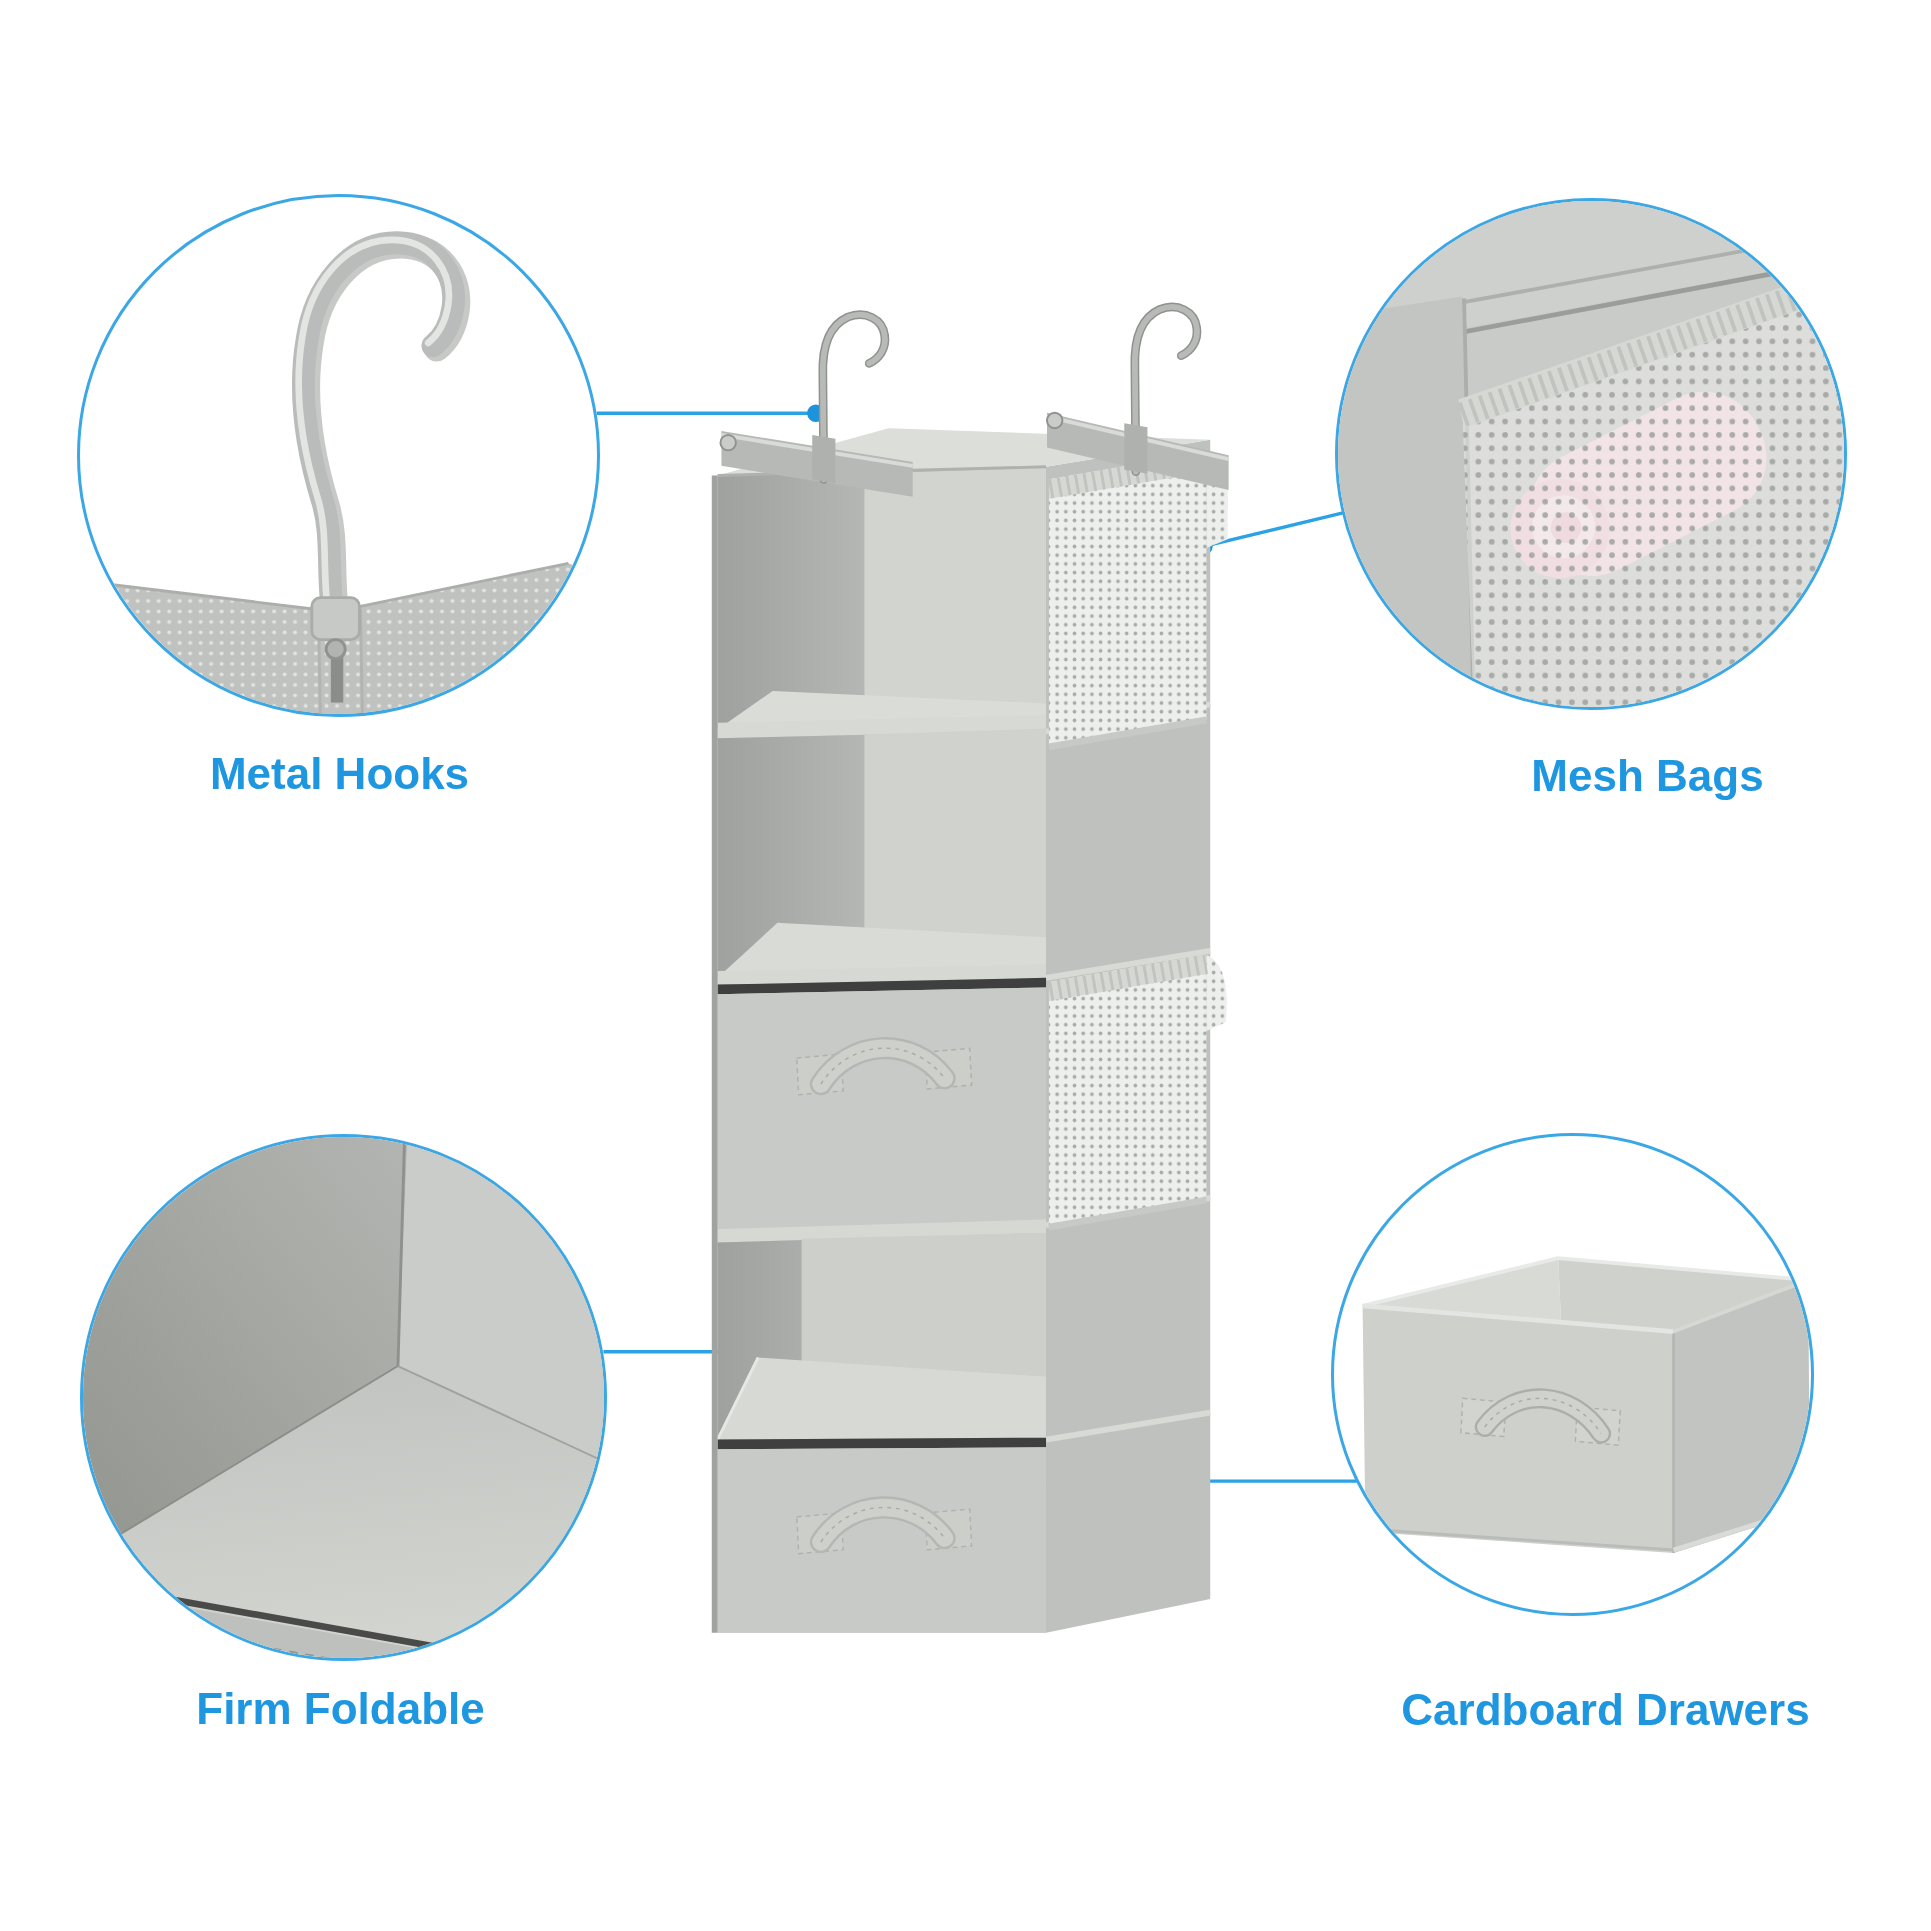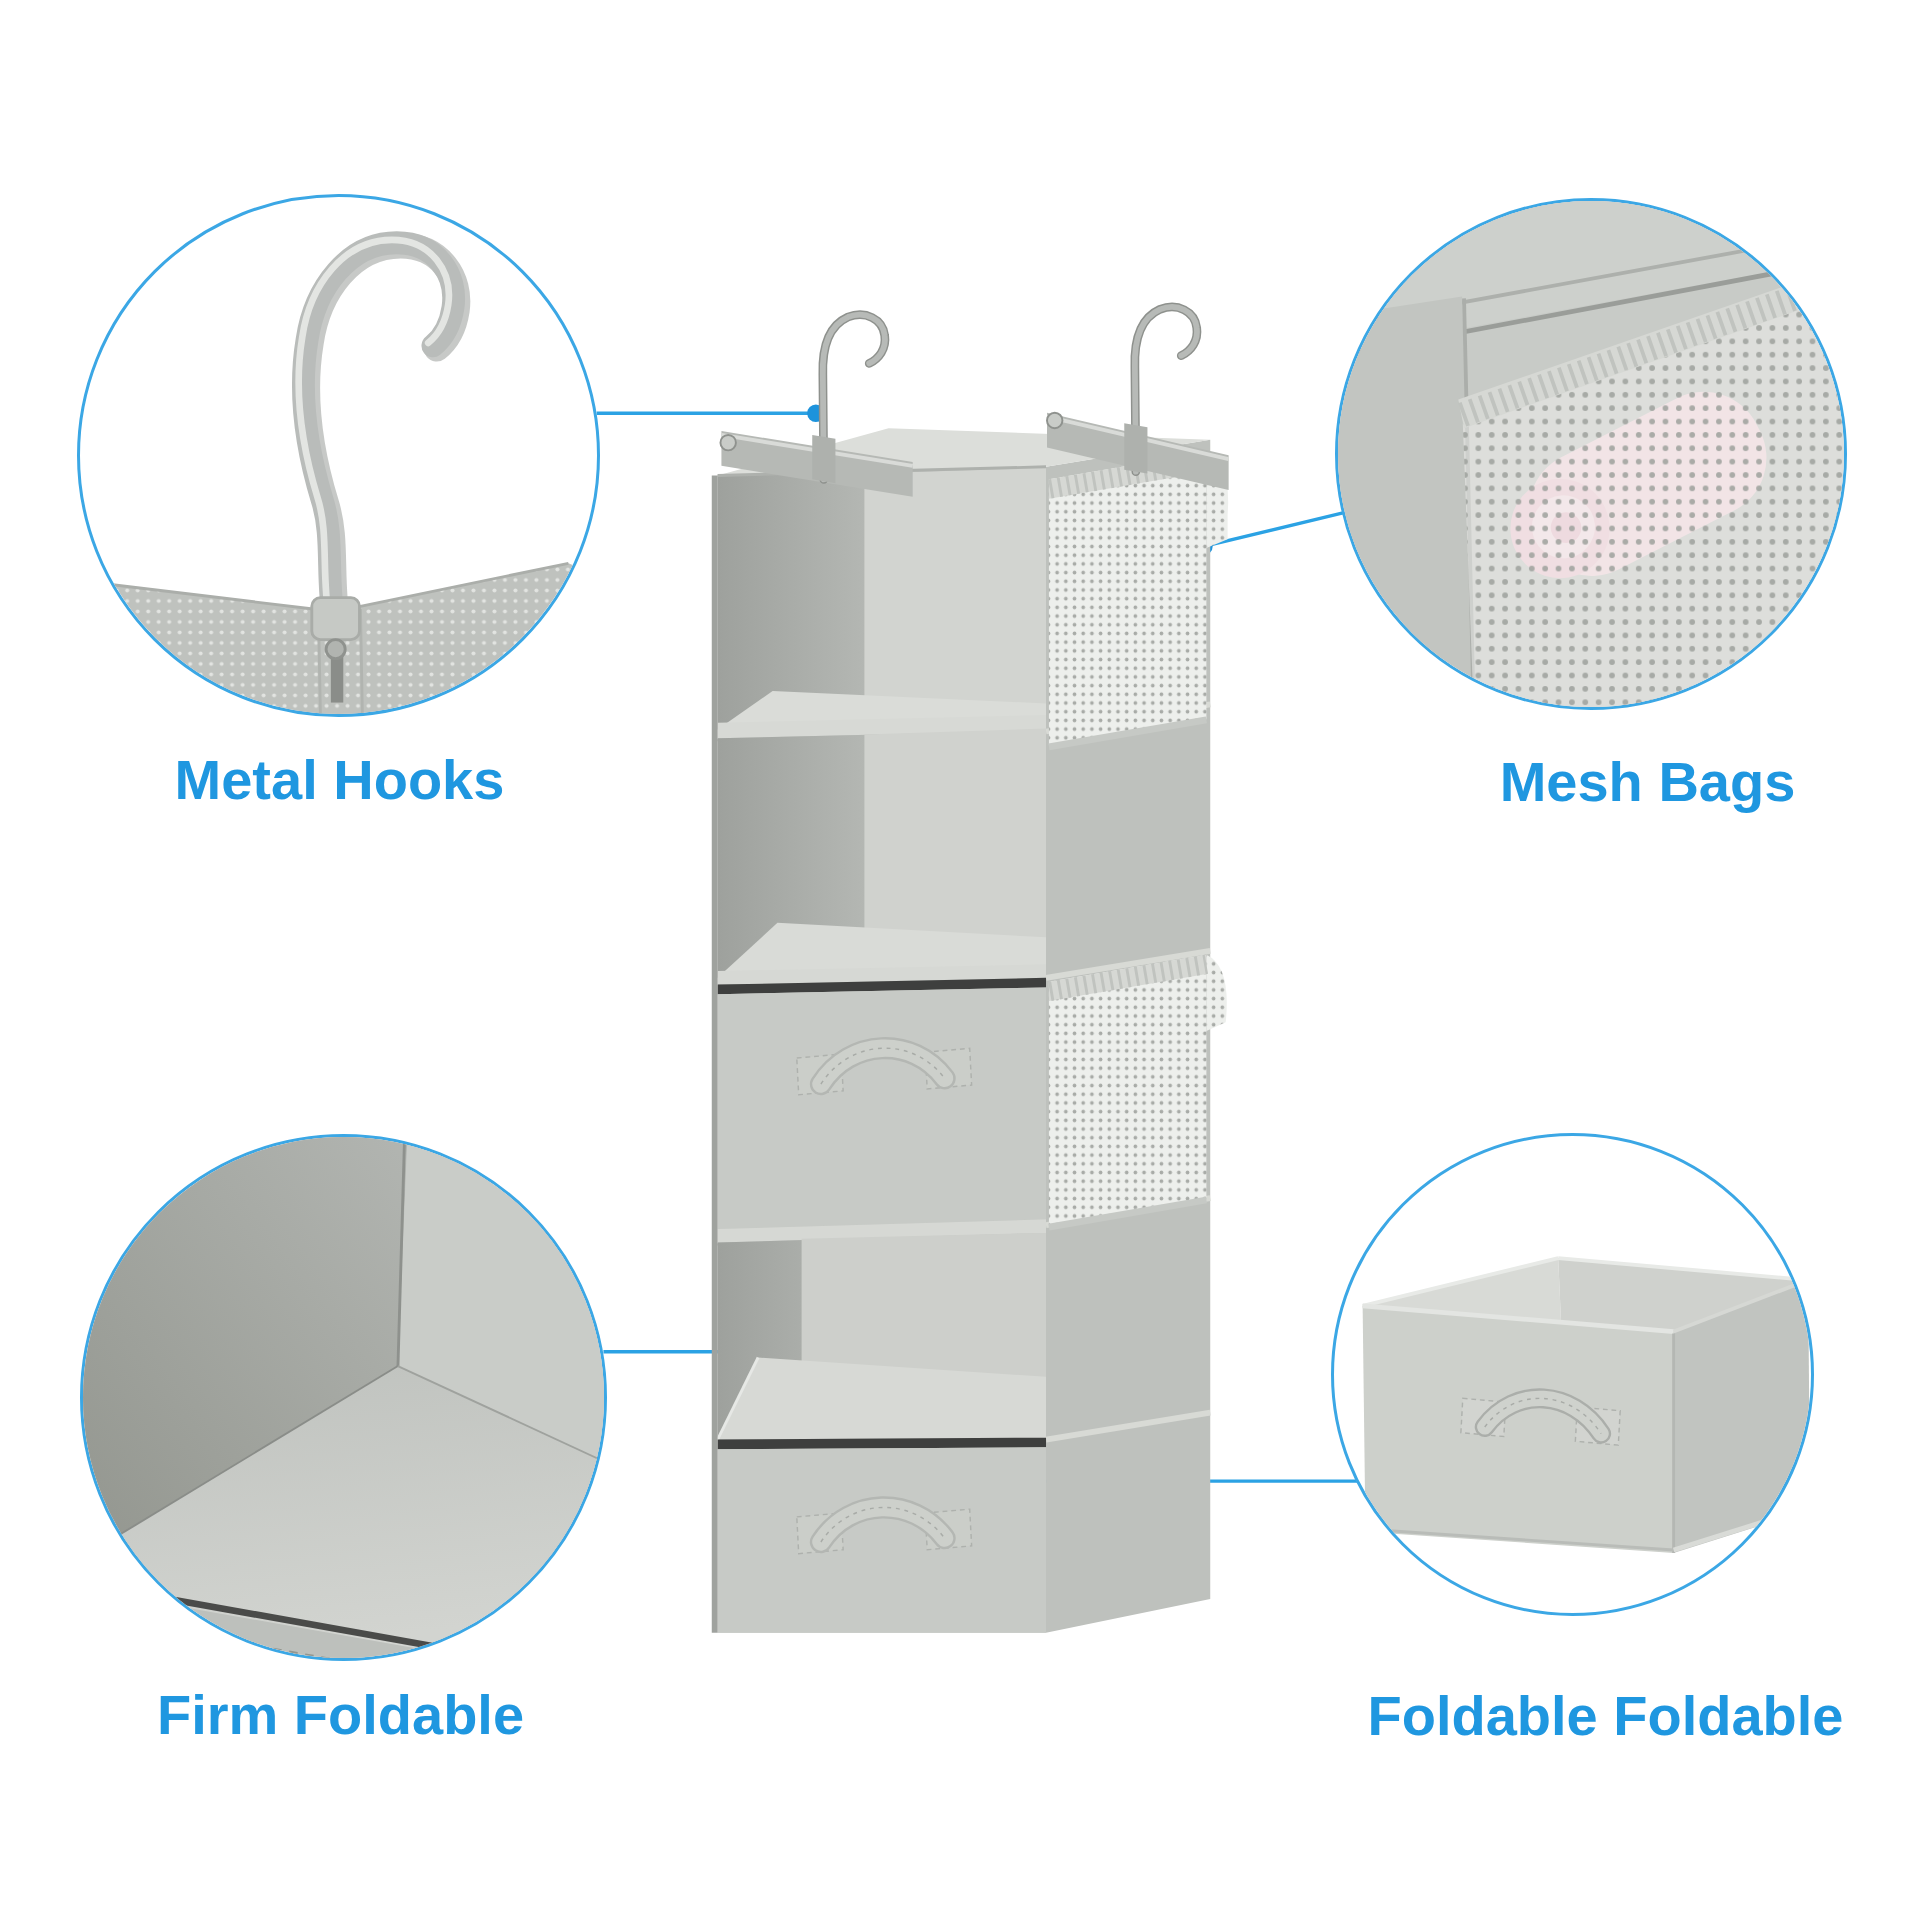--- a/index.html
+++ b/index.html
@@ -2,21 +2,21 @@
 <html><head>
 <meta charset="utf-8">
 <style>
   html,body{margin:0;padding:0;background:#ffffff;}
   .canvas{position:relative;width:1931px;height:1931px;background:#ffffff;overflow:hidden;
           font-family:"Liberation Sans",sans-serif;}
   .bubble{position:absolute;border-radius:50%;border:3.9px solid #3BA7E5;background:#ffffff;
           overflow:hidden;box-sizing:border-box;}
   .bubble svg{display:block;width:100%;height:100%;}
   .callout-label{position:absolute;width:599px;text-align:center;font-weight:bold;
-                 font-size:56px;line-height:1.05;color:#1F97E0;letter-spacing:0px;}
+                 font-size:44px;line-height:1.05;color:#1F97E0;letter-spacing:0px;}
   .organizer{position:absolute;left:705px;top:290px;width:541px;height:1361px;}
   .connectors{position:absolute;left:0;top:0;width:1931px;height:1931px;pointer-events:none;}
 </style>
 </head>
 <body>
 
 <div class="canvas">
 
   <svg class="connectors" viewBox="0 0 2000 2000">
     <g stroke="#2BA2E4" stroke-width="3.5">
@@ -235,16 +235,16 @@
       <path d="M158,305 C190,262 250,266 280,312" fill="none" stroke="#A8ABA7" stroke-width="1.5" stroke-dasharray="4 5"></path>
     </svg>
   </div>
 
   <div class="callout-label" style="left:40px;top:751px;">Metal Hooks</div>
 
   <div class="callout-label" style="left:1348px;top:753px;">Mesh Bags</div>
 
   <div class="callout-label" style="left:41px;top:1686px;">Firm Foldable</div>
 
-  <div class="callout-label" style="left:1306px;top:1687px;">Foldable Foldable</div>
+  <div class="callout-label" style="left:1306px;top:1687px;">Cardboard Drawers</div>
 
 </div>
 
 
 </body></html>

